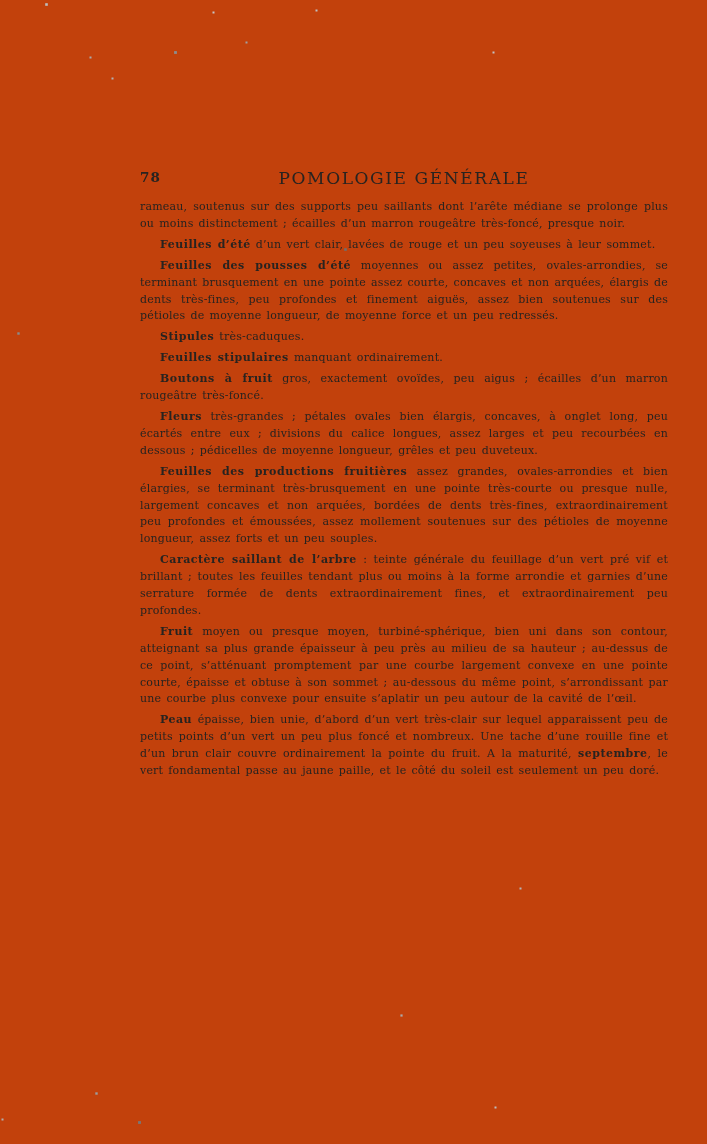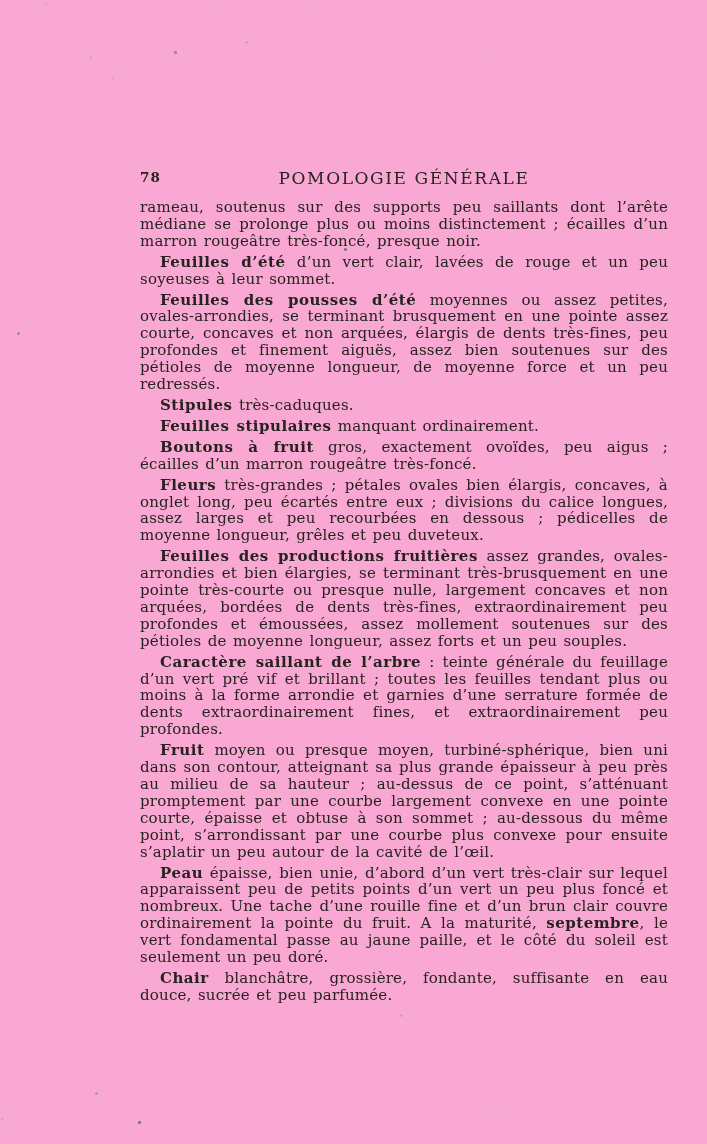--- a/index.html
+++ b/index.html
@@ -4,21 +4,21 @@
 <style>
   html, body {
     margin: 0;
     padding: 0;
     background: #ffffff;
   }
   .page {
     position: relative;
     width: 707px;
     height: 1144px;
-    background: #f9a8d4;
+    background: #c2410c;
     overflow: hidden;
     font-family: "DejaVu Serif", "Liberation Serif", serif;
     color: #272320;
   }
   .header {
     position: absolute;
     top: 168px;
     left: 140px;
     width: 528px;
     text-align: center;
@@ -34,21 +34,21 @@
   }
   .runtitle {
     font-size: 17px;
     letter-spacing: 1.6px;
   }
   .textblock {
     position: absolute;
     top: 199px;
     left: 140px;
     width: 528px;
-    font-size: 15px;
+    font-size: 11px;
     line-height: 16.9px;
     text-align: justify;
     letter-spacing: 0.2px;
     word-spacing: 1.4px;
   }
   .para {
     margin: 0 0 4px 0;
     text-indent: 20px;
   }
   .para.noindent {
@@ -120,16 +120,15 @@
     <p class="para"><span class="lead">Feuilles des productions fruitières</span><span> assez grandes, ovales-arrondies et bien élargies, se terminant très-brusquement en une pointe très-courte ou presque nulle, largement concaves et non arquées, bordées de dents très-fines, extraordinairement peu profondes et émoussées, assez mollement soutenues sur des pétioles de moyenne longueur, assez forts et un peu souples.</span></p>
 
     <p class="para"><span class="lead">Caractère saillant de l’arbre</span><span> : teinte générale du feuillage d’un vert pré vif et brillant ; toutes les feuilles tendant plus ou moins à la forme arrondie et garnies d’une serrature formée de dents extraordinairement fines, et extraordinairement peu profondes.</span></p>
 
     <p class="para"><span class="lead">Fruit</span><span> moyen ou presque moyen, turbiné-sphérique, bien uni dans son contour, atteignant sa plus grande épaisseur à peu près au milieu de sa hauteur ; au-dessus de ce point, s’atténuant promptement par une courbe largement convexe en une pointe courte, épaisse et obtuse à son sommet ; au-dessous du même point, s’arrondissant par une courbe plus convexe pour ensuite s’aplatir un peu autour de la cavité de l’œil.</span></p>
 
     <p class="para"><span class="lead">Peau</span><span> épaisse, bien unie, d’abord d’un vert très-clair sur lequel apparaissent peu de petits points d’un vert un peu plus foncé et nombreux. Une tache d’une rouille fine et d’un brun clair couvre ordinairement la pointe du fruit. A la maturité, </span><span class="inline-bold">septembre</span><span>, le vert fondamental passe au jaune paille, et le côté du soleil est seulement un peu doré.</span></p>
 
 
 
-    <p class="para"><span class="lead">Chair</span><span> blanchâtre, grossière, fondante, suffisante en eau douce, sucrée et peu parfumée.</span></p>
 
   </div>
 </div>
 
 </body></html>

